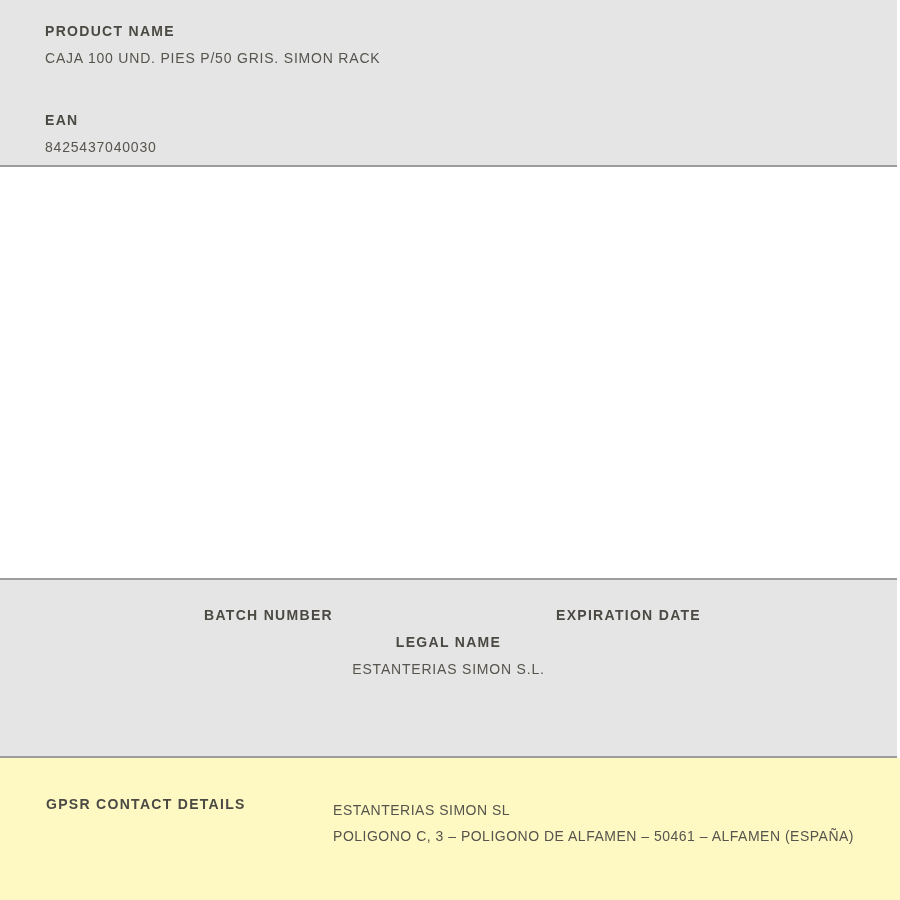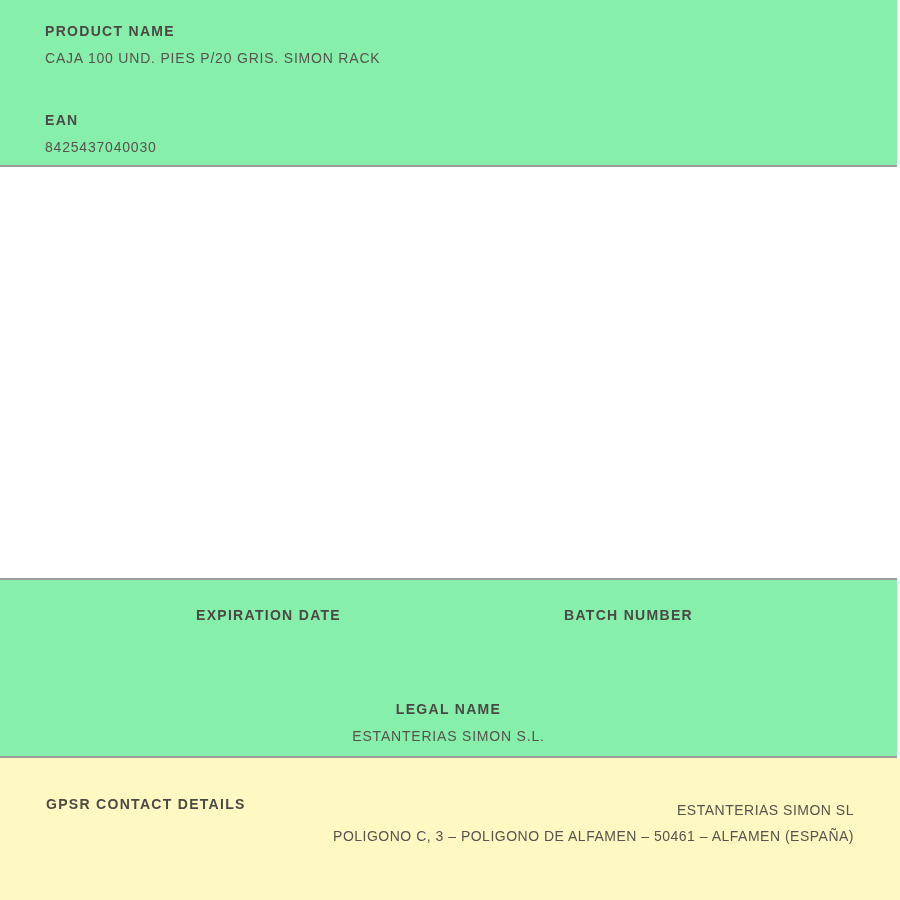--- a/index.html
+++ b/index.html
@@ -7,21 +7,21 @@
     width: 900px;
     height: 900px;
     background: #ffffff;
     font-family: "Liberation Sans", sans-serif;
     overflow: hidden;
   }
   .page { width: 900px; height: 900px; }
 
   
   .panel-cream {
-    background: #86efac;
+    background: #e5e5e5;
     width: 897px;
   }
   .panel-yellow {
     background: #fef9c3;
     width: 900px;
   }
 
   .label {
     font-size: 14px;
     font-weight: bold;
@@ -58,71 +58,71 @@
     height: 180px;
     border-top: 2px solid #9C9C9A;
     border-bottom: 2px solid #9C9C9A;
     padding-top: 28px;
   }
   .grid-row {
     width: 720px;
     margin: 0 auto;
     display: flex;
   }
-  .grid-row + .grid-row { margin-top: 67px; }
+  .grid-row + .grid-row { }
   .grid-cell {
     flex: 1;
     text-align: center;
   }
   .grid-cell .label { margin-bottom: 13px; }
 
   
   .gpsr-panel {
     height: 142px;
     padding: 39px 46px 0 46px;
     display: flex;
     justify-content: space-between;
     align-items: flex-start;
   }
   .gpsr-contact {
-    text-align: right;
+    text-align: left;
   }
   .gpsr-contact .contact-line {
     font-size: 14px;
     color: #56544D;
     letter-spacing: 0.5px;
     line-height: 26px;
     white-space: nowrap;
   }
 </style>
 </head>
 <body>
 
 <div class="page">
 
   <section class="panel-cream top-panel">
     <div class="field">
       <div class="label">PRODUCT NAME</div>
-      <div class="value">CAJA 100 UND. PIES P/20 GRIS. SIMON RACK</div>
+      <div class="value">CAJA 100 UND. PIES P/50 GRIS. SIMON RACK</div>
     </div>
     <div class="field">
       <div class="label">EAN</div>
       <div class="value">8425437040030</div>
     </div>
   </section>
 
   <section class="spacer"></section>
 
   <section class="panel-cream grid-panel">
     <div class="grid-row">
       <div class="grid-cell">
-        <div class="label">EXPIRATION DATE</div>
+        <div class="label">BATCH NUMBER</div>
       </div>
       <div class="grid-cell">
-        <div class="label">BATCH NUMBER</div>
+        <div class="label">EXPIRATION DATE</div>
       </div>
     </div>
     <div class="grid-row">
       <div class="grid-cell">
         <div class="label">LEGAL NAME</div>
         <div class="value">ESTANTERIAS SIMON S.L.</div>
       </div>
     </div>
   </section>
 

